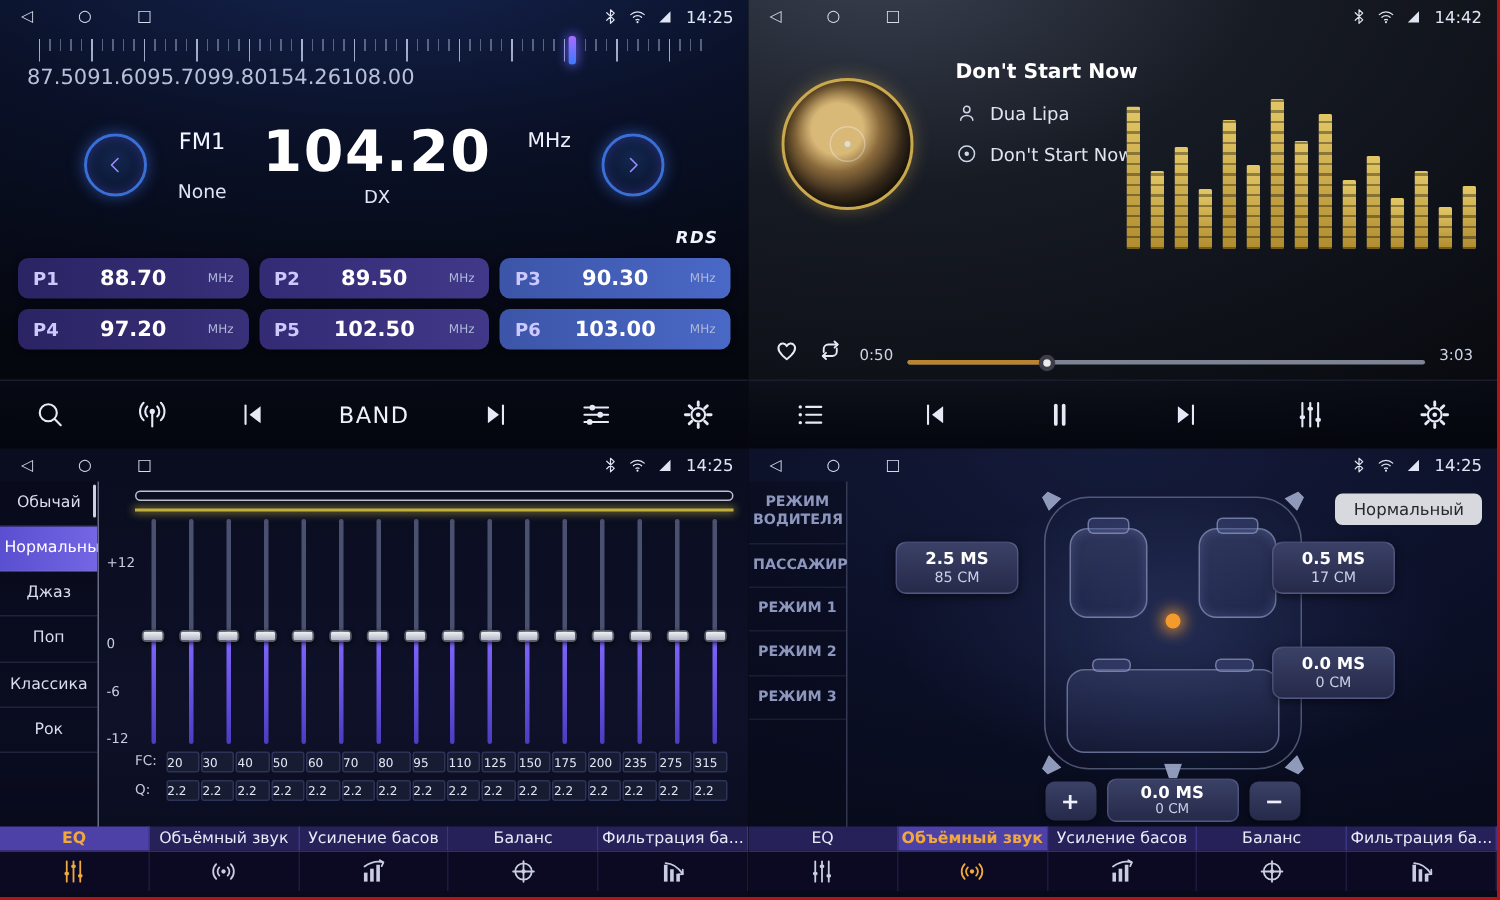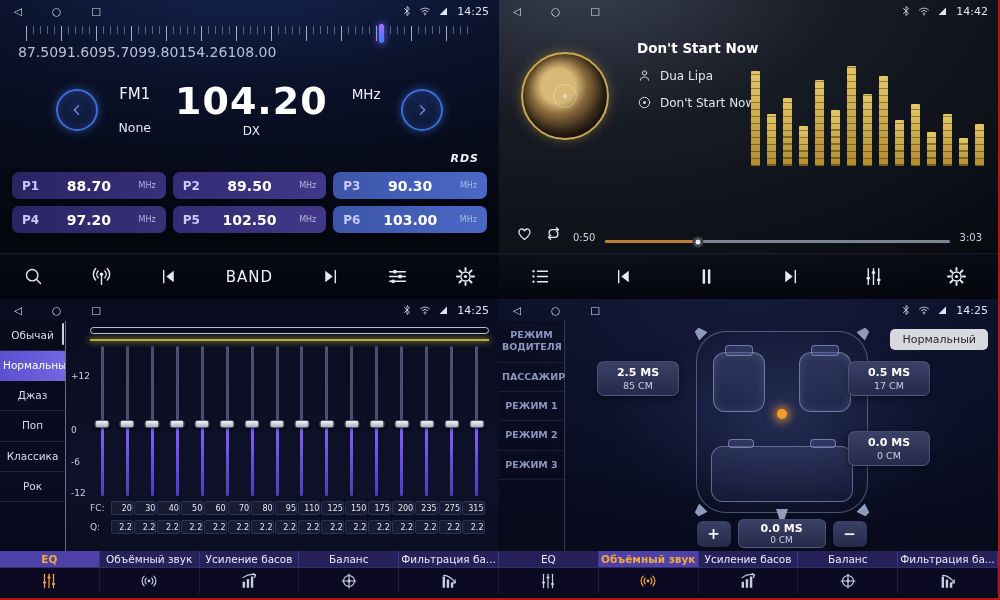--- a/index.html
+++ b/index.html
@@ -78,21 +78,21 @@
   .eq-curve{height:2px;background:#bfae3e;box-shadow:0 0 6px 1px rgba(191,174,62,.65);margin-bottom:5px}
   .eq-scale span{position:absolute;left:5px;font-size:9px;color:#c9cfe3}
   .es0{top:50px}.es1{top:104px}.es2{top:136px}.es3{top:167px}
   .eq-sliders{height:150px;display:grid;grid-template-columns:repeat(16,1fr)}
   .eq-col{display:flex;justify-content:center}
   .eq-track{position:relative;width:3px;height:100%;border-radius:2px;background:linear-gradient(180deg,#4a5070 0%,#4a5070 50%,#8066ff 52%,#4b3cc0 100%)}
   .eq-knob{position:absolute;left:50%;top:52%;transform:translate(-50%,-50%);width:15px;height:8px;border-radius:3px;background:linear-gradient(180deg,#f2f3f7,#aeb3c2);border:1px solid #575b68;box-shadow:0 1px 3px rgba(0,0,0,.7)}
   .eq-valrow{display:flex;align-items:center;margin-top:5px;padding-right:4px}
   .row-label{width:20px;font-size:9px;color:#c5cbdf;flex:0 0 auto}
   .valcells{flex:1;display:flex}
-  .vcell{flex:1;background:#171c33;border:1px solid #2c3356;font-size:8px;color:#e2e7f5;border-radius:2px;padding:1.5px 0;margin:0 .5px;text-align:right}
+  .vcell{flex:1;background:#171c33;border:1px solid #2c3356;font-size:8px;color:#e2e7f5;border-radius:2px;padding:1.5px 0;margin:0 .5px;text-align:left}
   
   .tabbar{position:absolute;left:0;right:0;bottom:0;height:47px}
   .tab-labels{display:flex;height:16px}
   .tab-label{flex:1;display:flex;align-items:center;justify-content:center;font-size:10.5px;background:#27215a;border-right:1px solid #3b3588;color:#e9ebf8;white-space:nowrap;overflow:hidden;text-overflow:ellipsis;padding:0 3px}
   .tab-label.active{background:#4d41a8;color:#f2a93b;font-weight:bold}
   .tab-icons{display:flex;height:27px;background:#0c0a22;border-top:1px solid #332e6a}
   .tab-icon-cell{flex:1;display:flex;align-items:center;justify-content:center;color:#c8cde2;border-right:1px solid rgba(55,50,110,.4)}
   .tab-icon-cell.active{color:#f2a93b}
   .tbi2{width:18px;height:18px;display:block}
   

